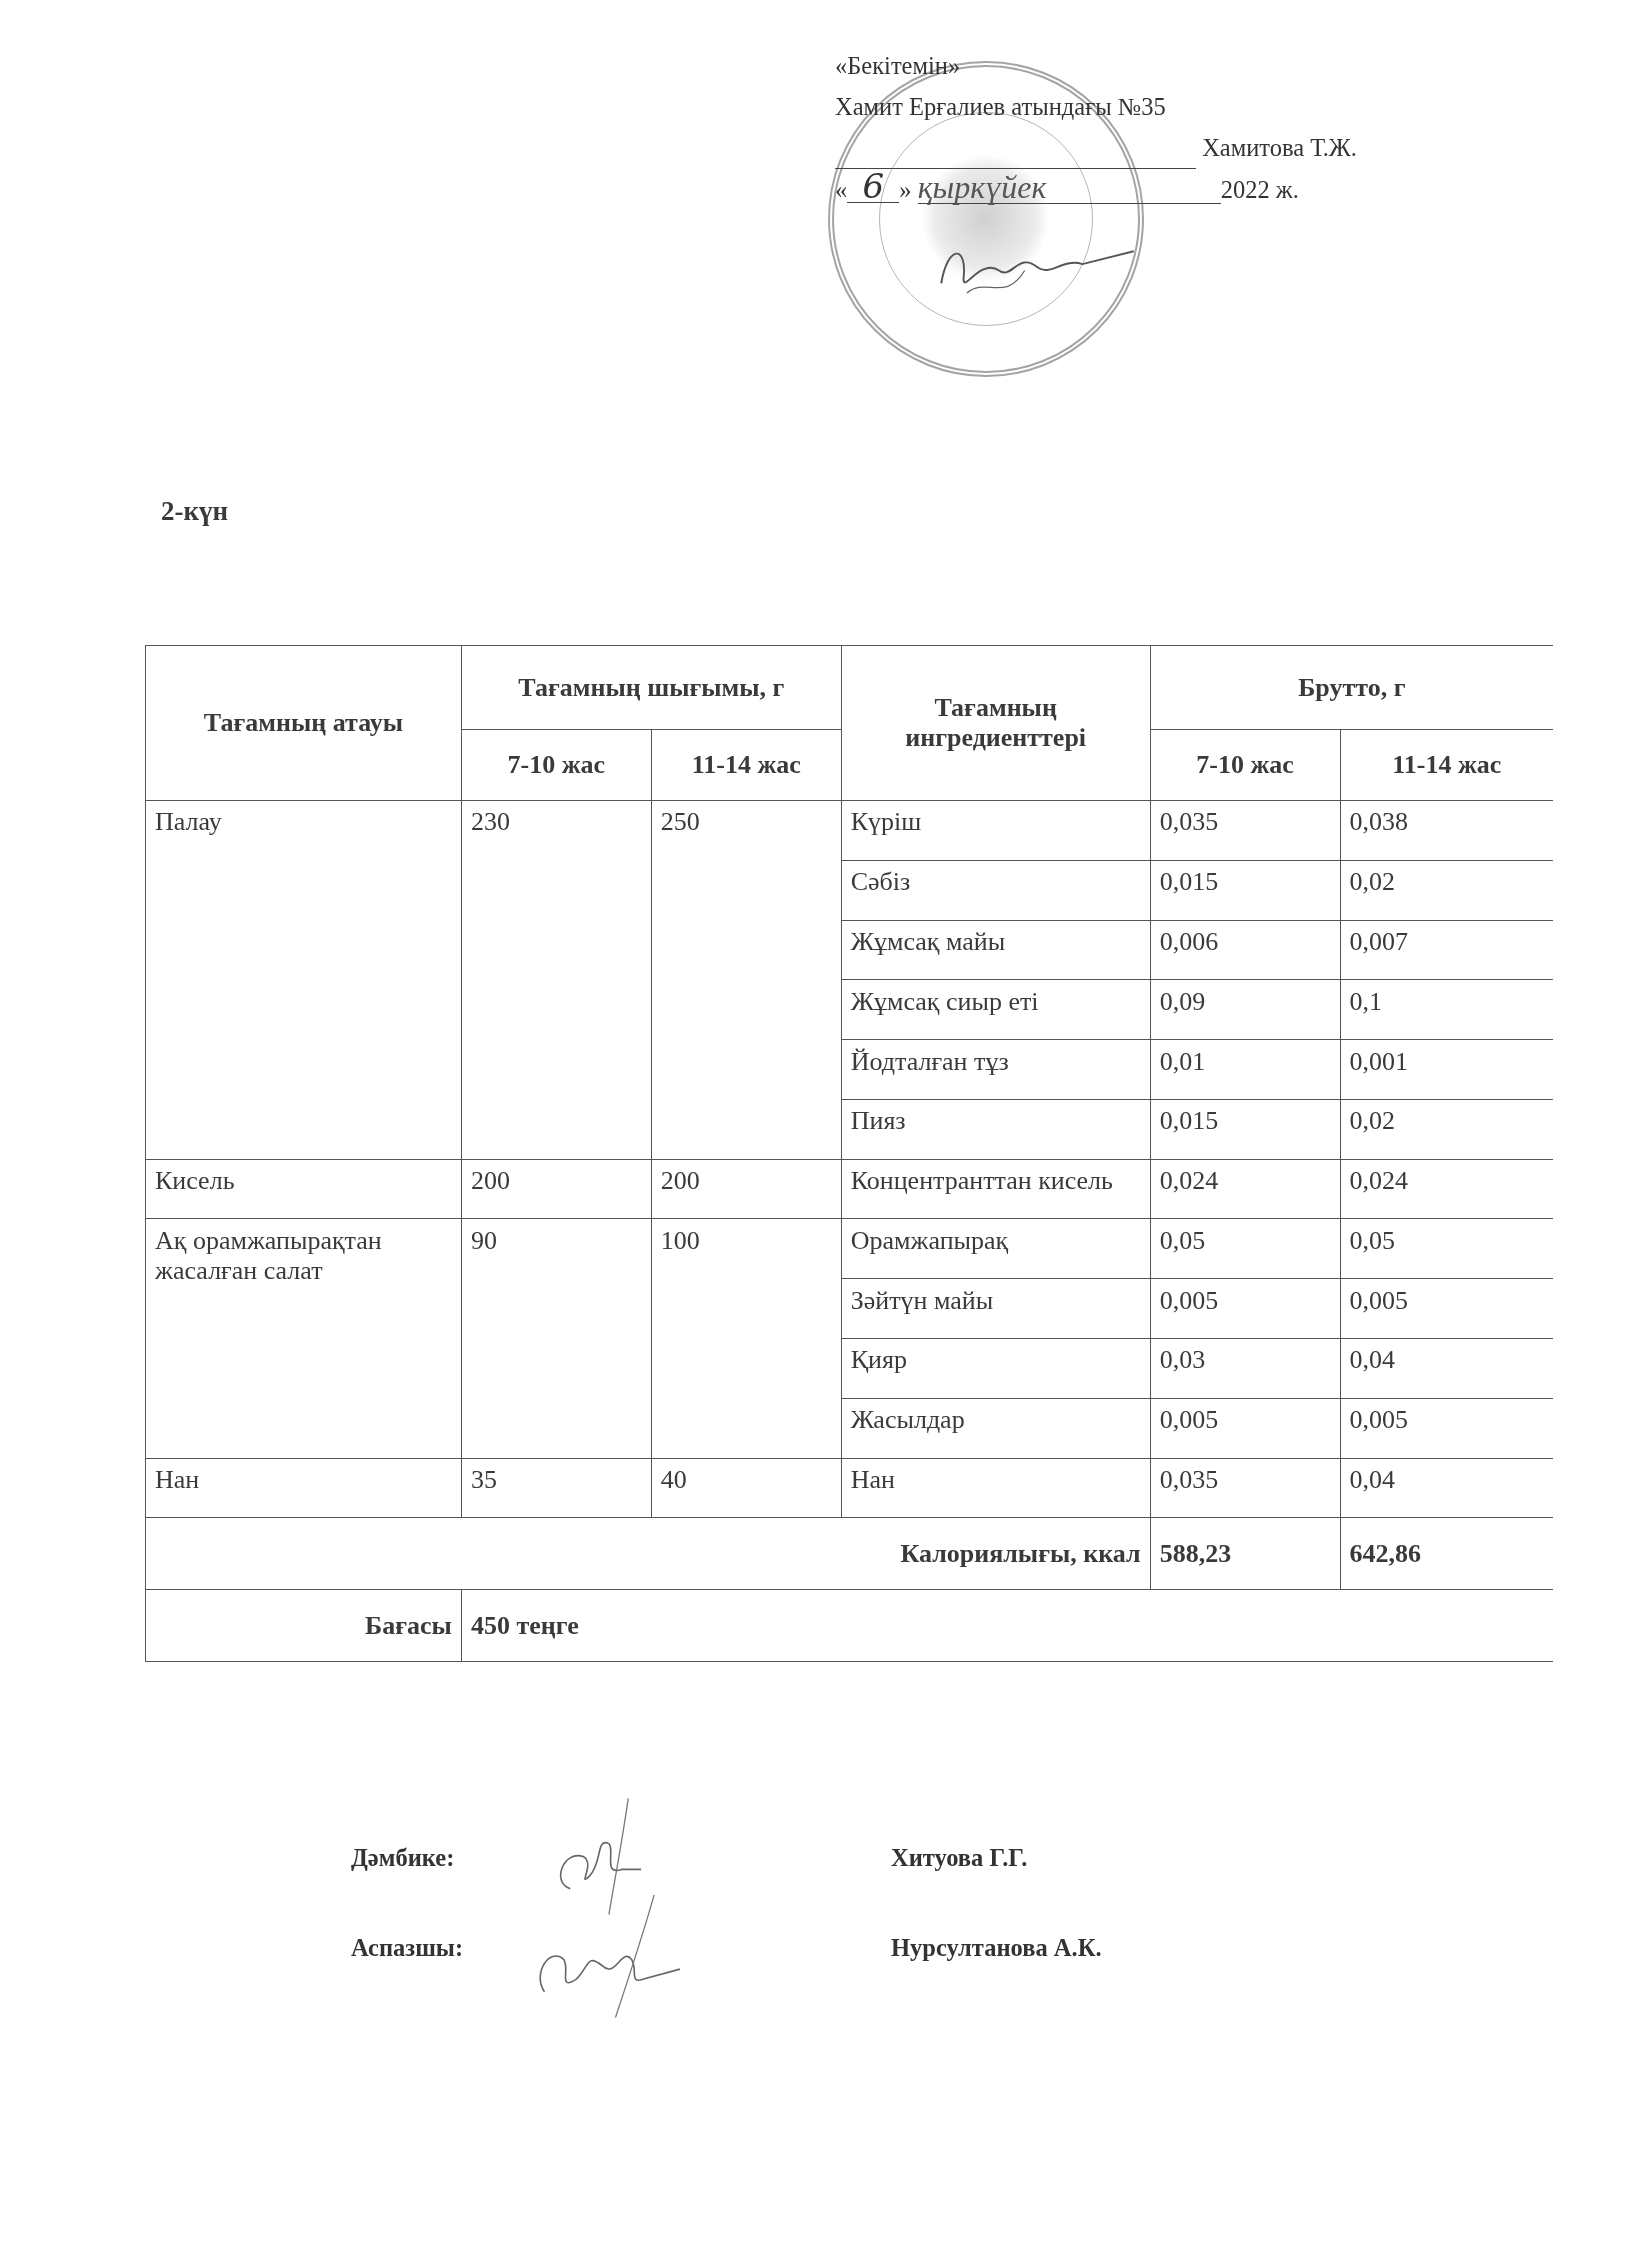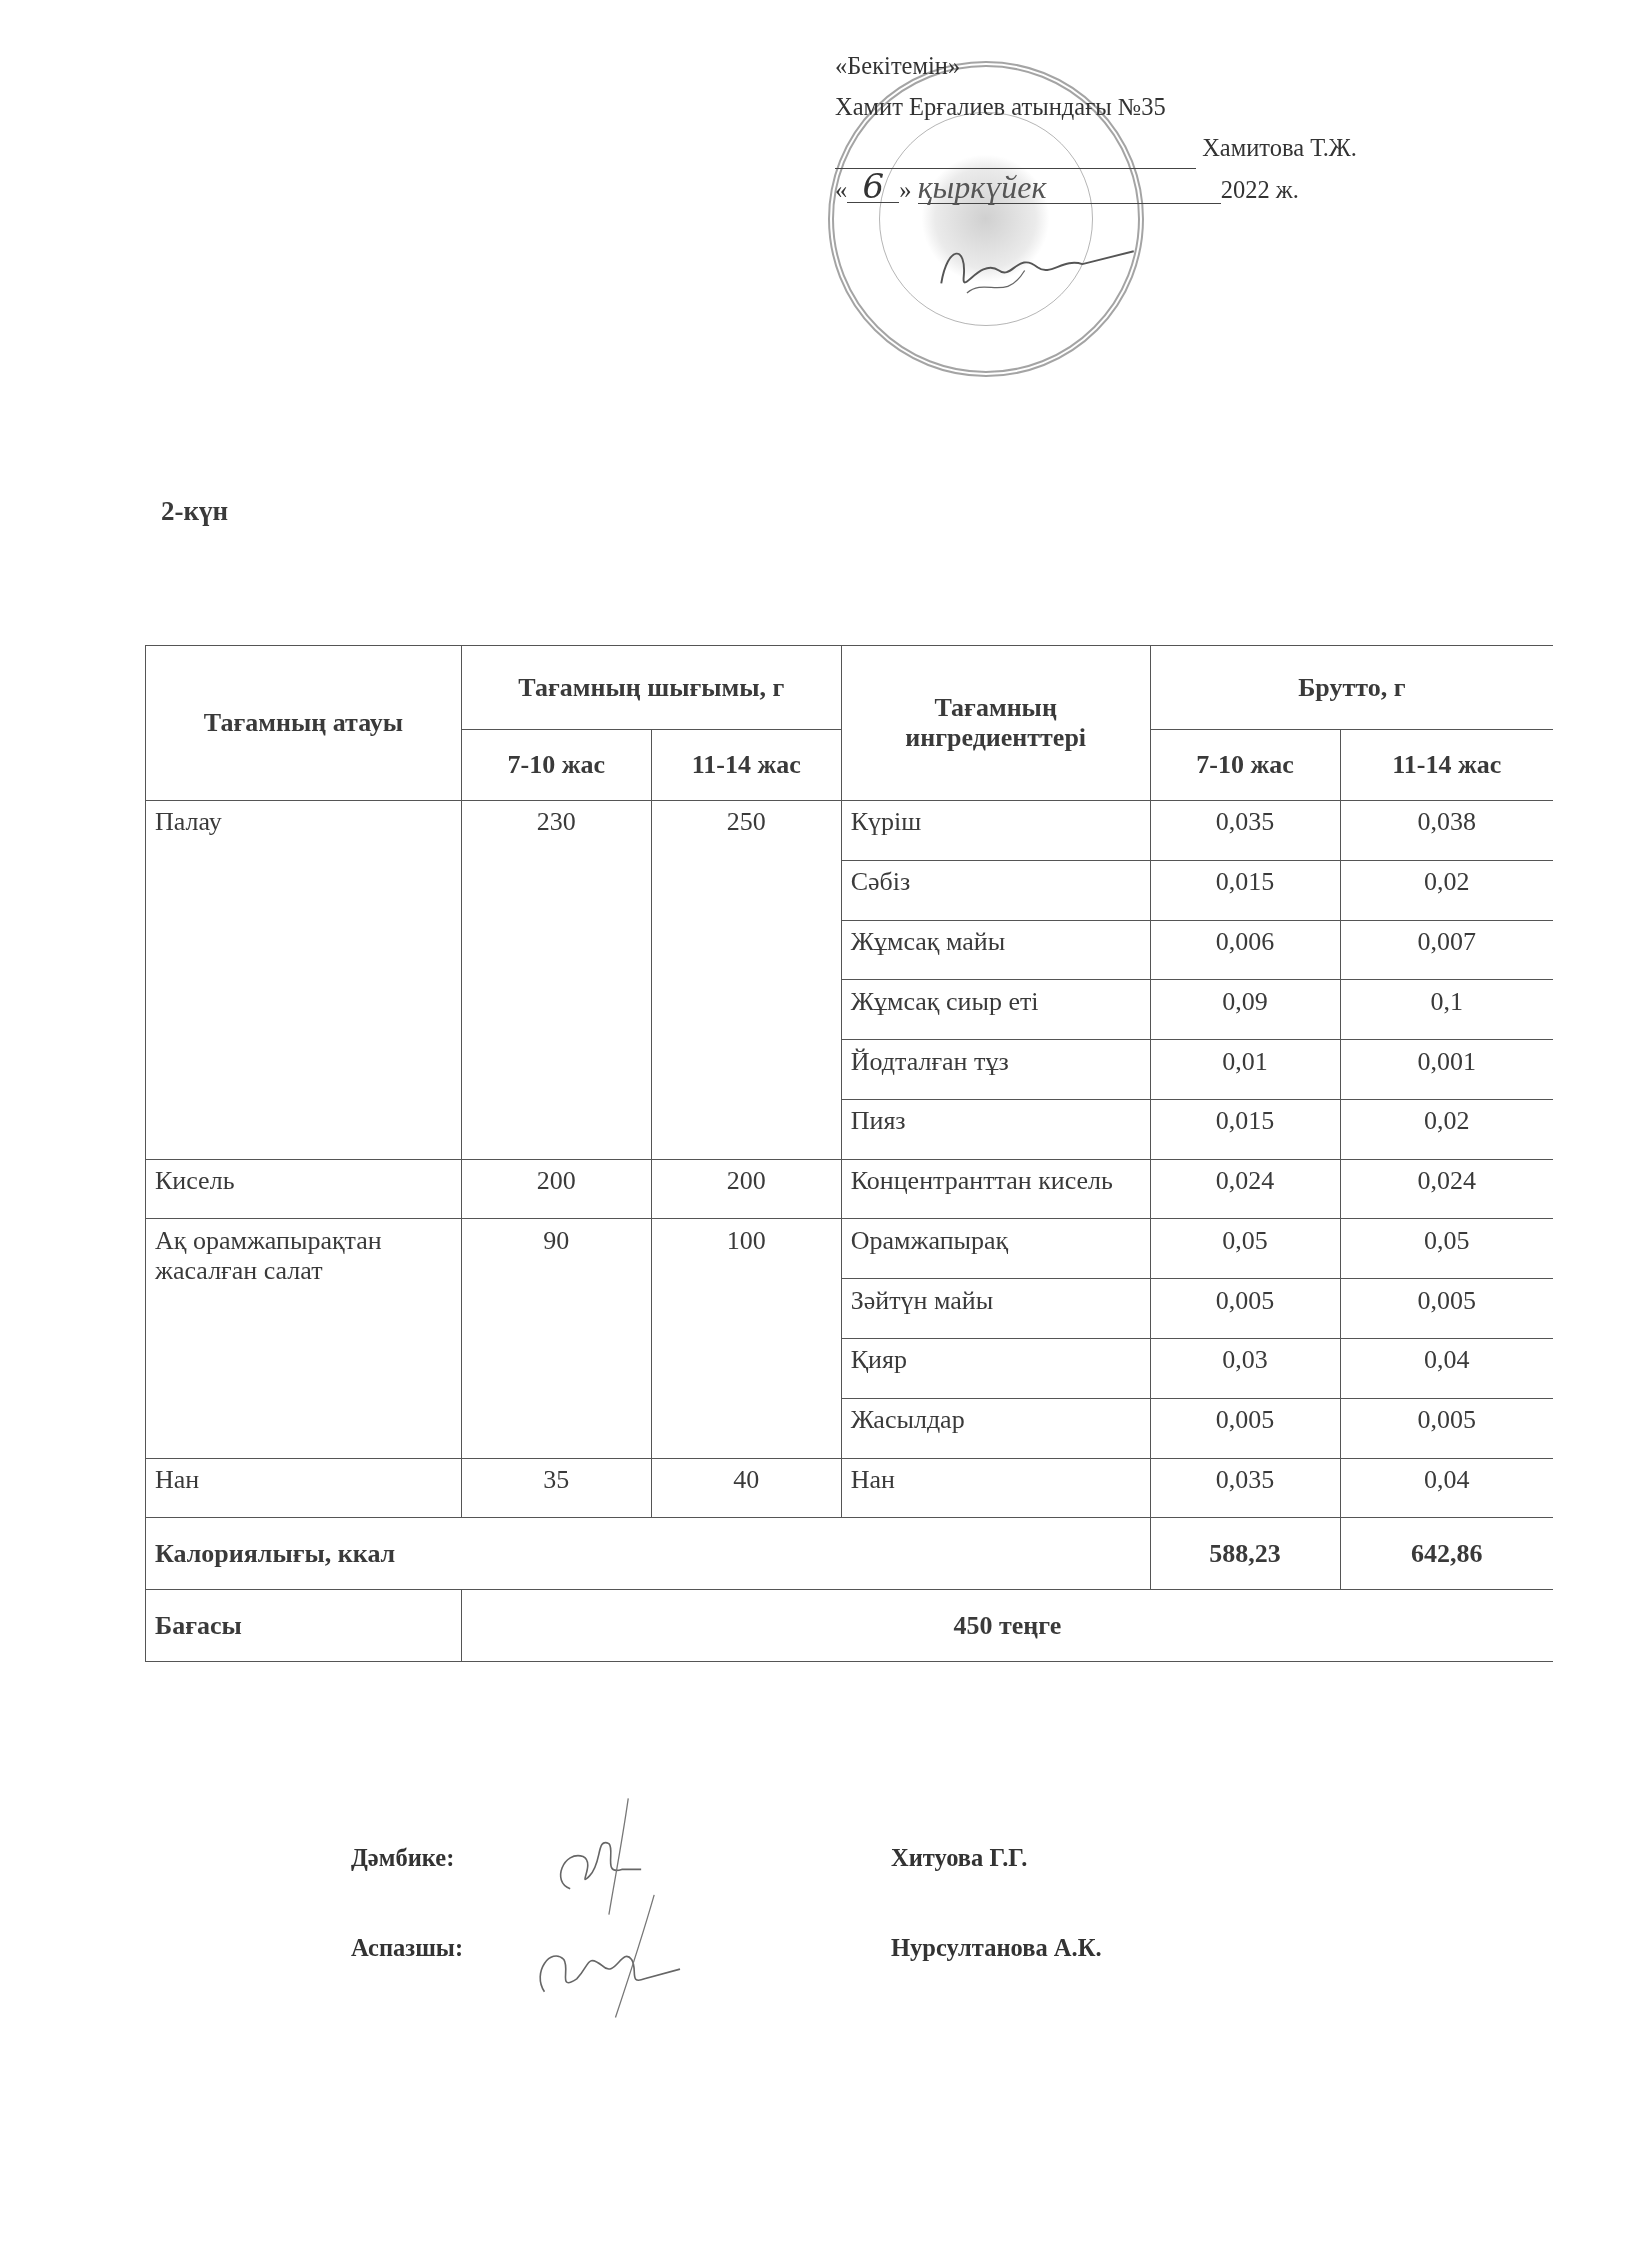--- a/index.html
+++ b/index.html
@@ -42,23 +42,23 @@
     font-size: 26px; color: #3a3a3a;
   }
   table.menu td, table.menu th {
     border: 1.3px solid #555; vertical-align: top; padding: 6.4px 9px;
   }
   table.menu tr > :last-child { border-right: none; text-align: center; }
   table.menu th {
     font-weight: bold; text-align: center; vertical-align: middle;
     font-family: "Liberation Serif", serif;
   }
-  table.menu td.num { text-align: center; }
+  table.menu td.num { text-align: left; }
   table.menu tr.ing td { height: 46px; }
-  table.menu .bold { font-weight: bold; }
+  table.menu .bold { font-weight: bold; text-align: right; }
   table.menu tr.summary td { height: 58px; vertical-align: middle; }
   .signatures {
     position: absolute; left: 351px; top: 1831px; width: 967px;
     font-size: 24.5px; font-weight: bold; color: #333;
   }
   .sig-row { position: relative; height: 90px; }
   .sig-row .role { position: absolute; left: 0; top: 13px; }
   .sig-row .name { position: absolute; left: 540px; top: 13px; }
   .sig-row svg { position: absolute; left: 174px; top: -39px; }
 </style>

